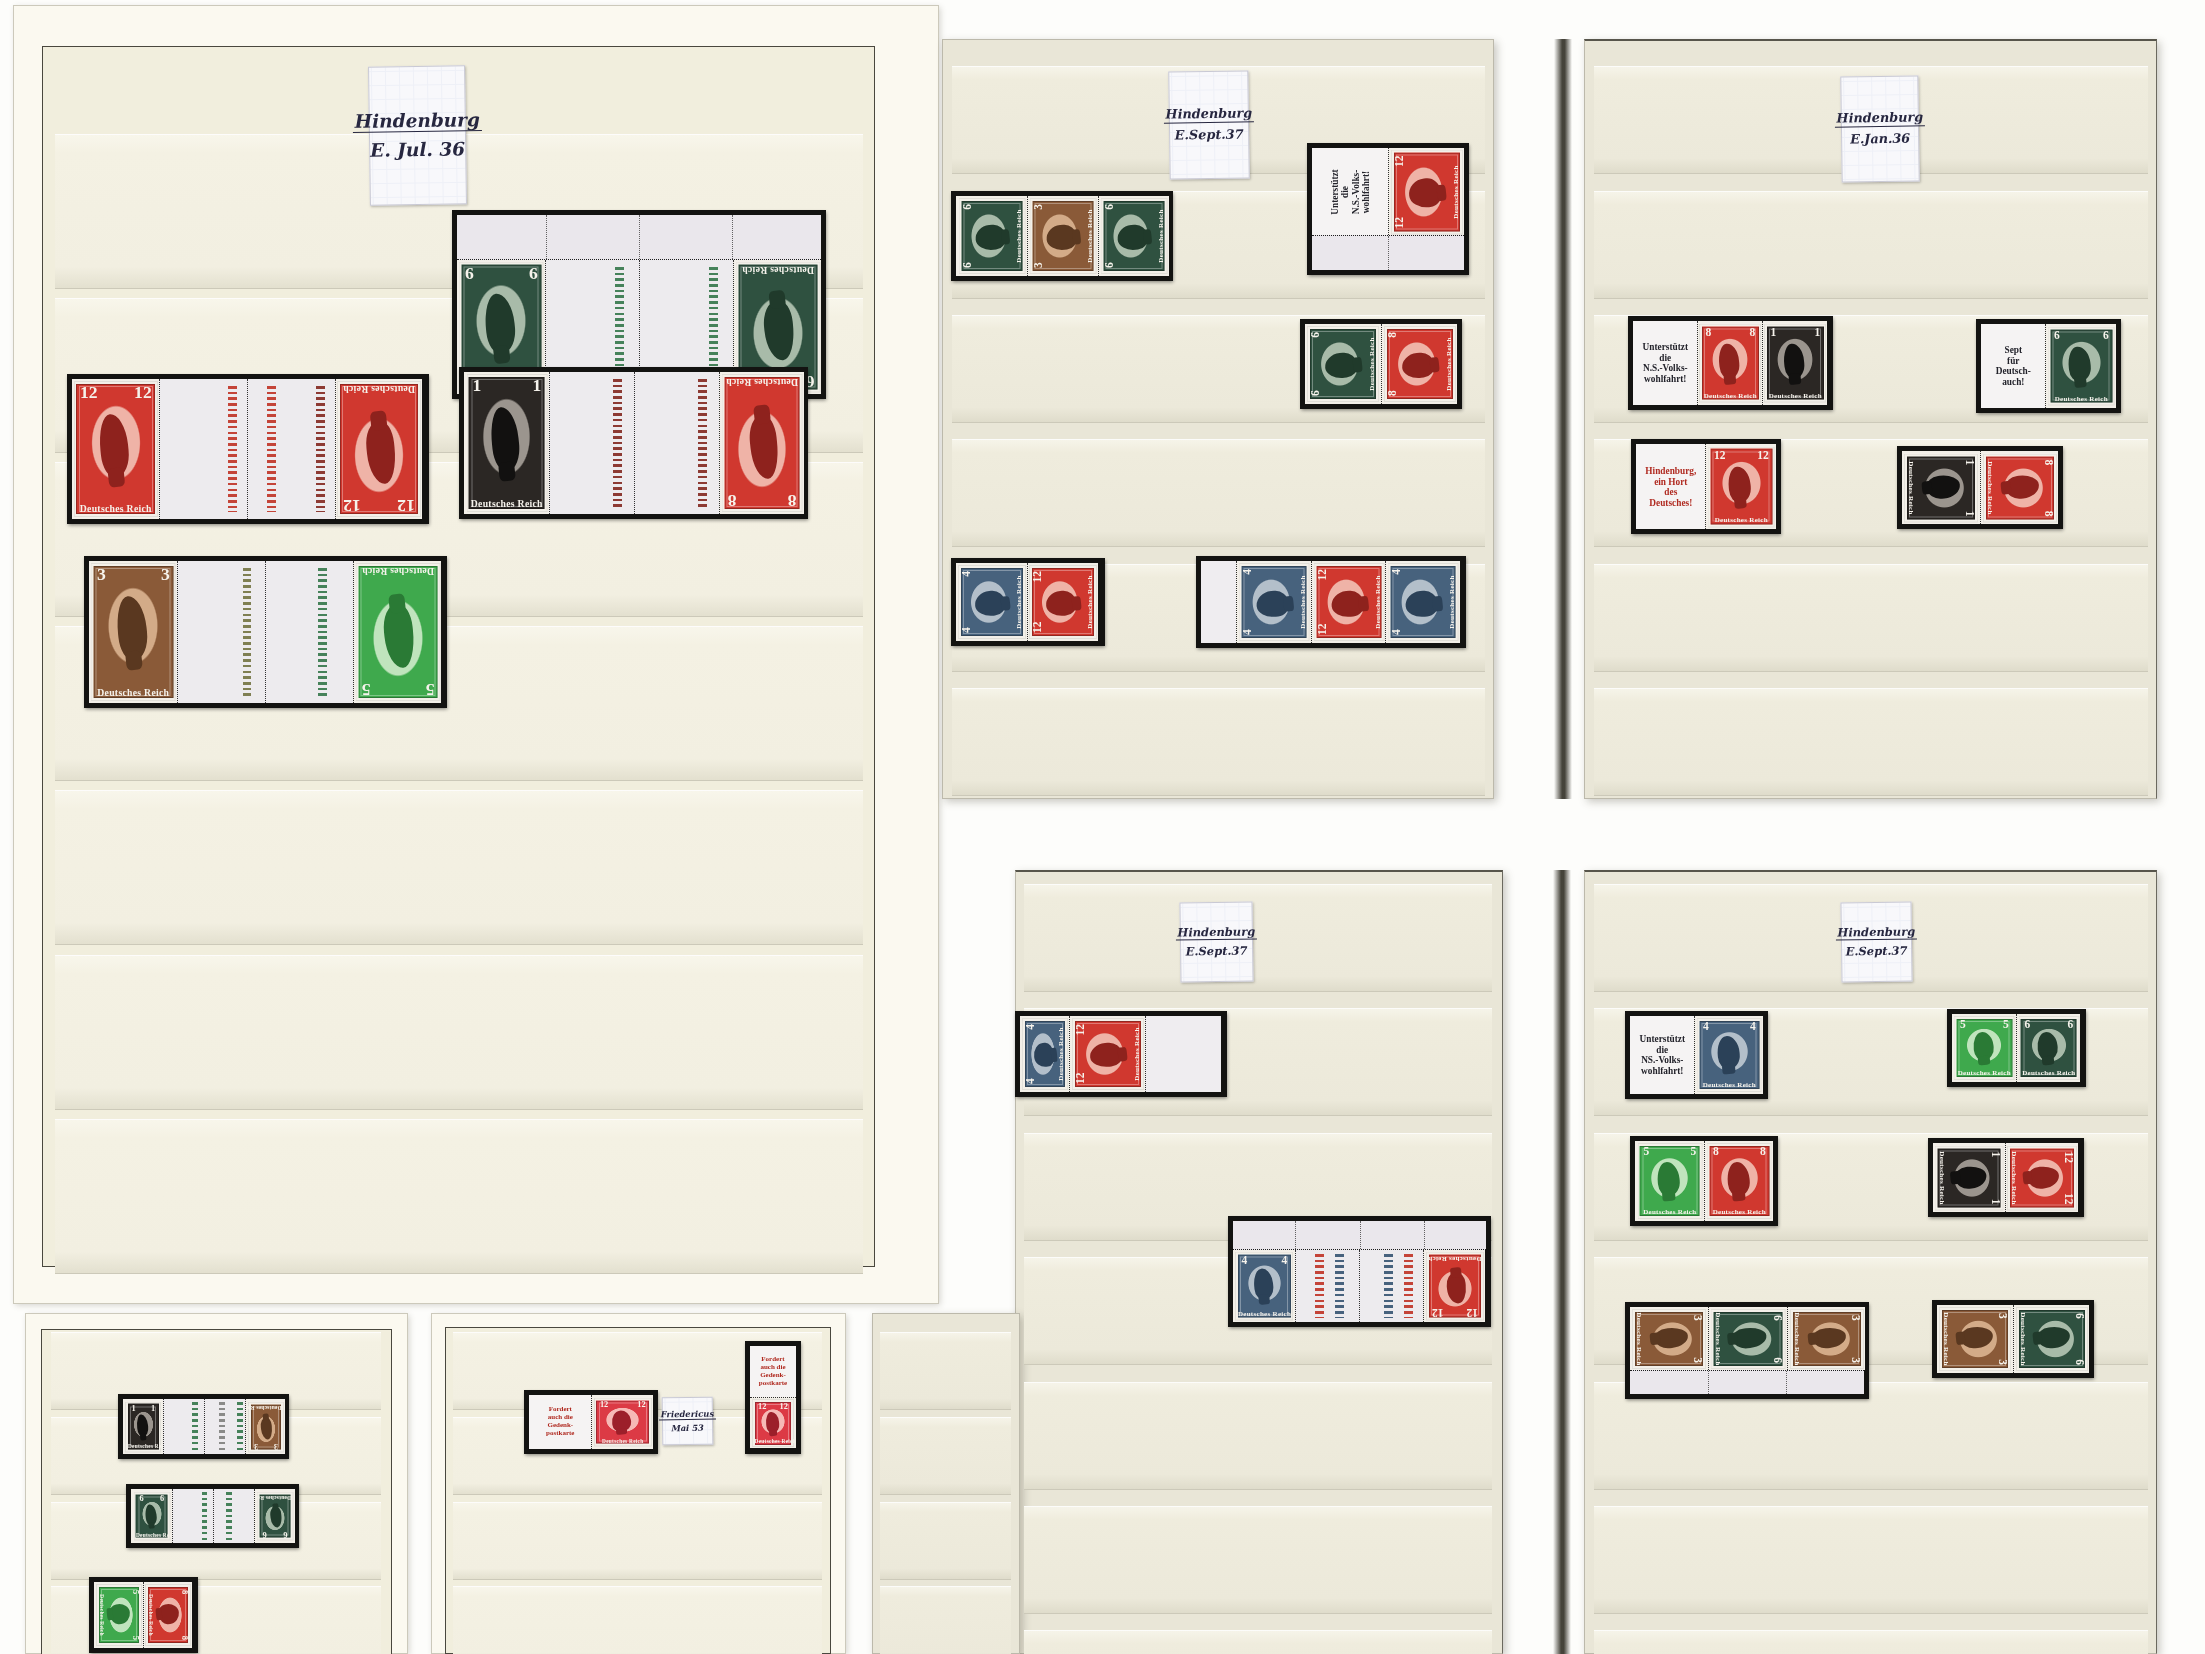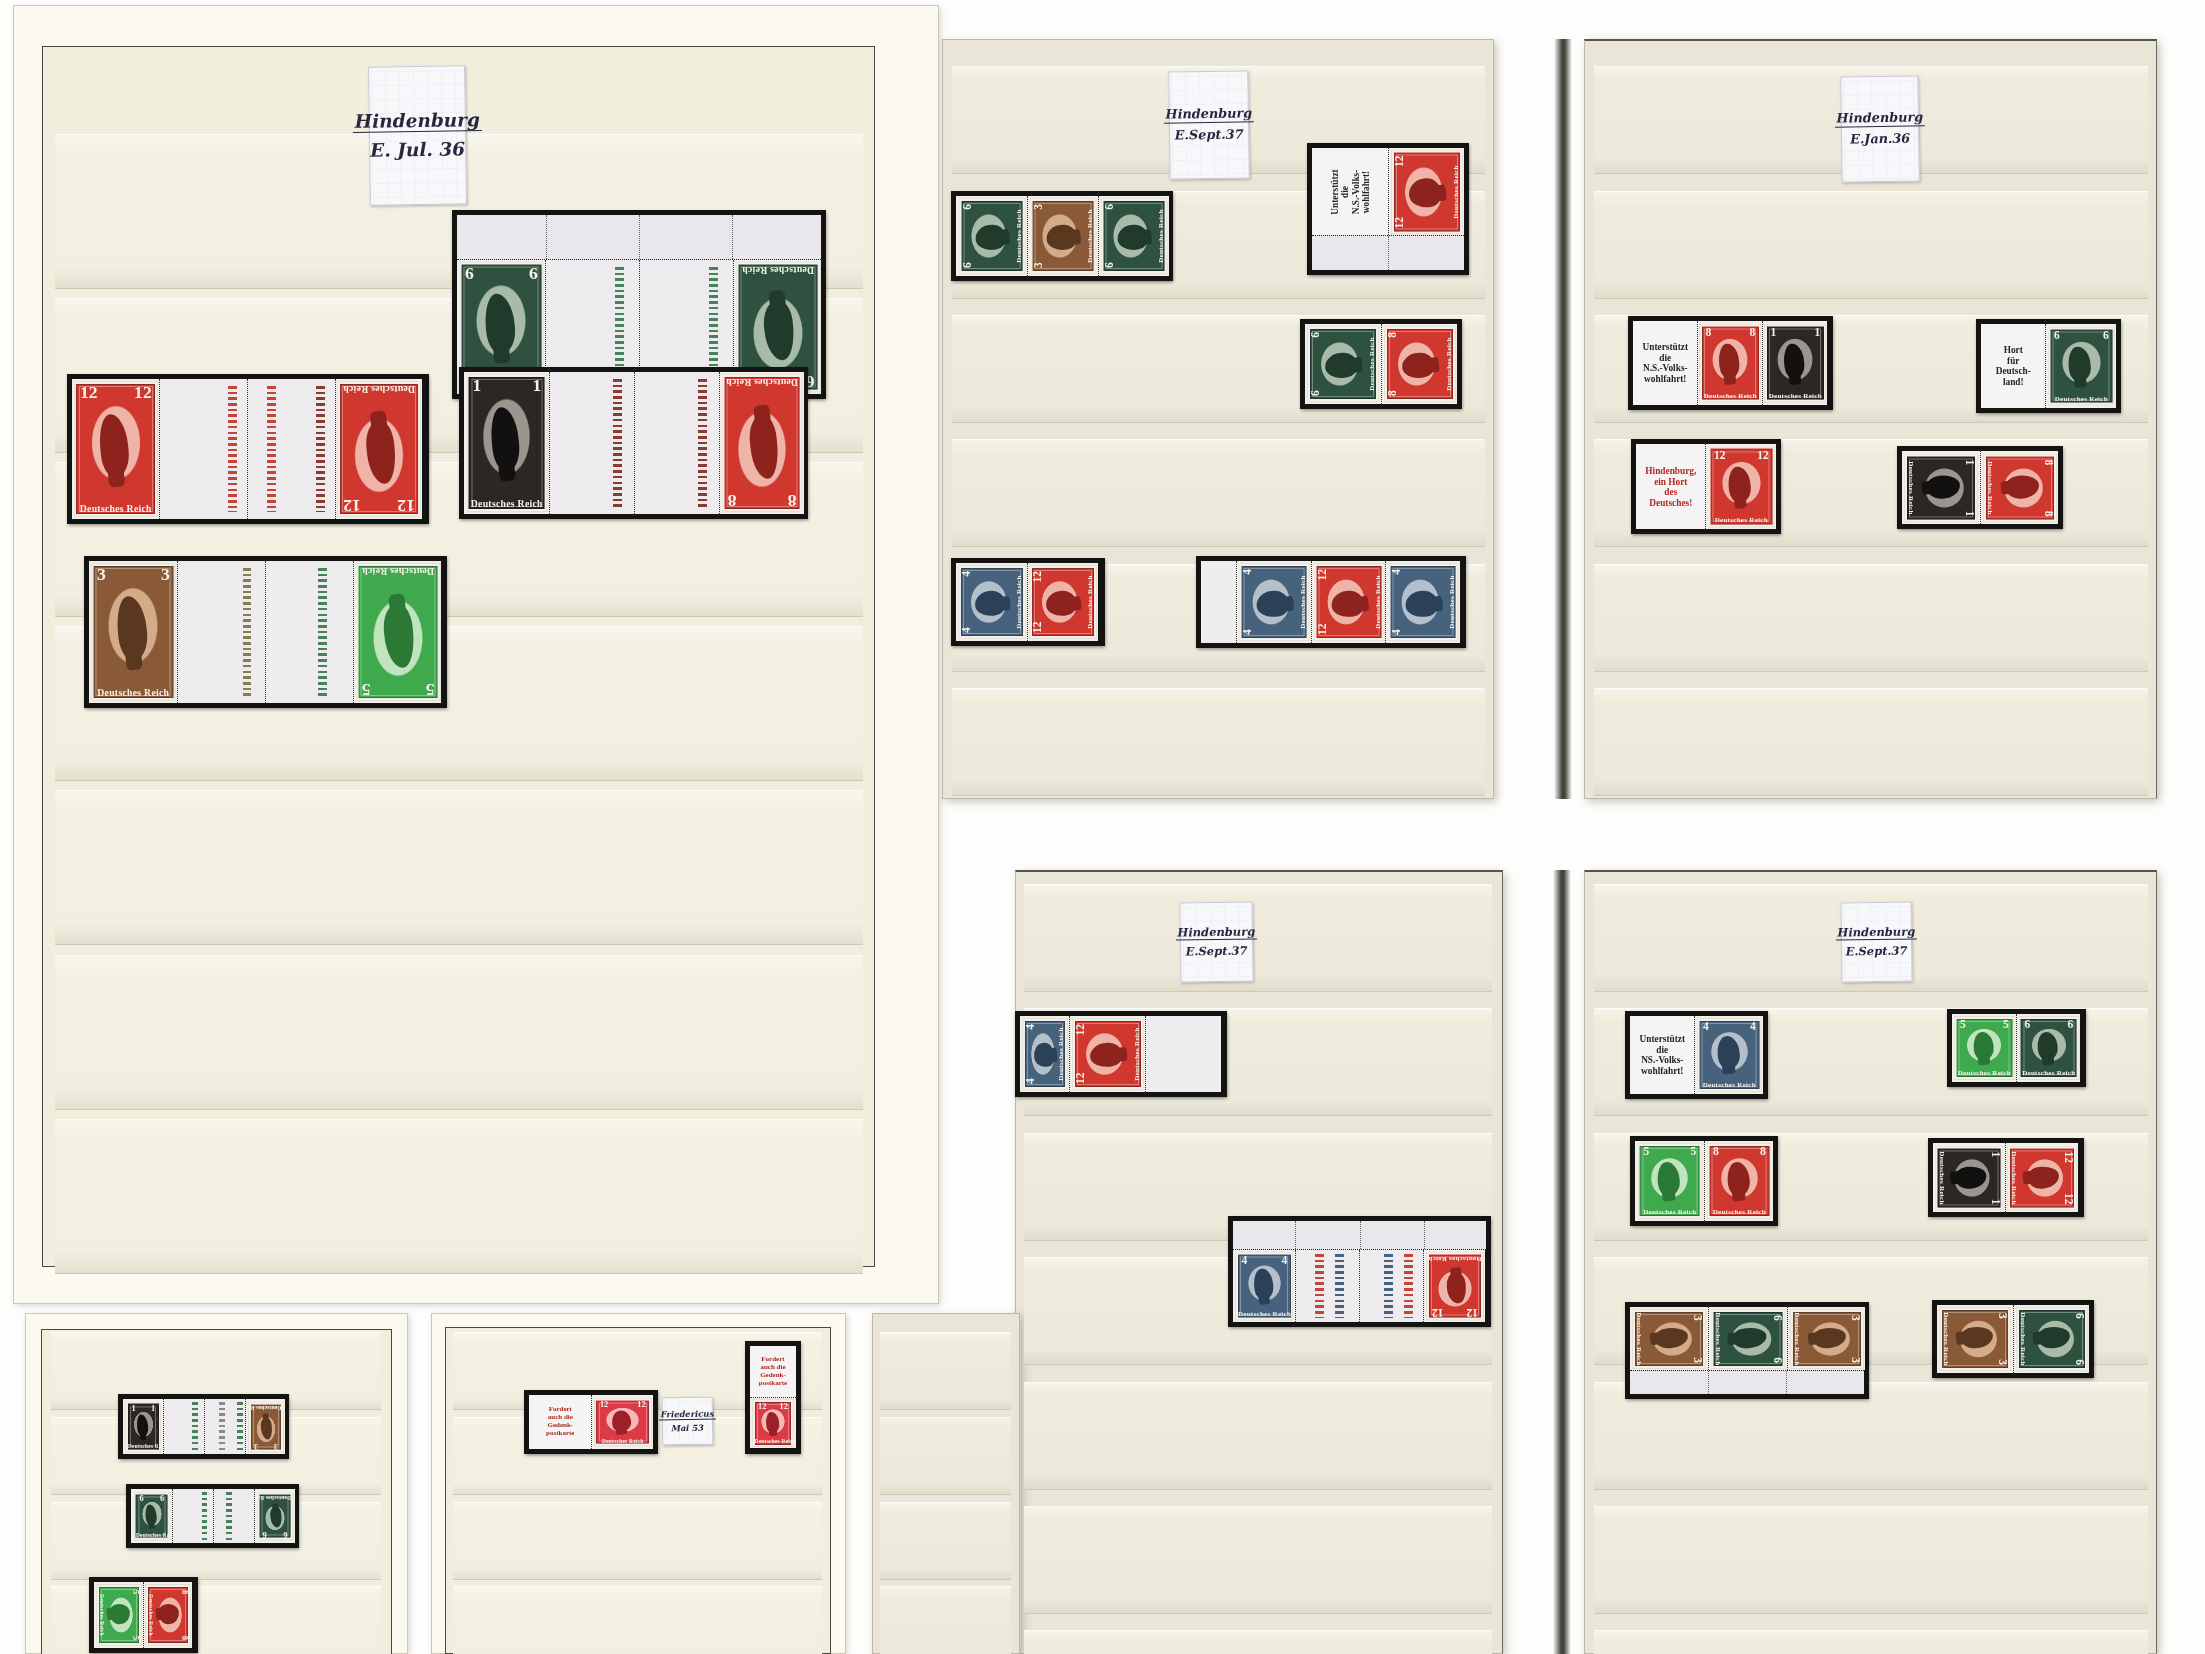--- a/index.html
+++ b/index.html
@@ -508,24 +508,24 @@
               <div class="s-cap">Deutsches Reich</div>
             </div>
           </div>
         </div>
       </div>
     </div>
     <div class="unit sc-m" style="left: 1976px; top: 319px; width: 145px; height: 94px; z-index: 5;">
       <div class="row">
         <div class="cell ad" style="flex: 0 0 64px; width: 64px;">
           <div class="adbox" style="width: 58px; height: 78px; transform: translate(-50%, -50%) rotate(0deg);">
-            <div class="adl dark">Hort</div>
+            <div class="adl dark">Sept</div>
             <div class="adl dark">für</div>
             <div class="adl dark">Deutsch-</div>
-            <div class="adl dark">land!</div>
+            <div class="adl dark">auch!</div>
           </div>
         </div>
         <div class="cell stamp" style="flex: 0 0 71px; width: 71px;">
           <div class="stampbox" style="width: 67px; height: 79px; transform: translate(-50%, -50%) rotate(0deg); --b: #2f5140; --l: #a8bba9; --d: #203a2b;">
             <div class="s-paper"></div>
             <div class="s-ink">
               <div class="s-frame"></div>
               <div class="s-oval"></div>
               <div class="s-head"></div>
               <div class="s-val l">6</div>

